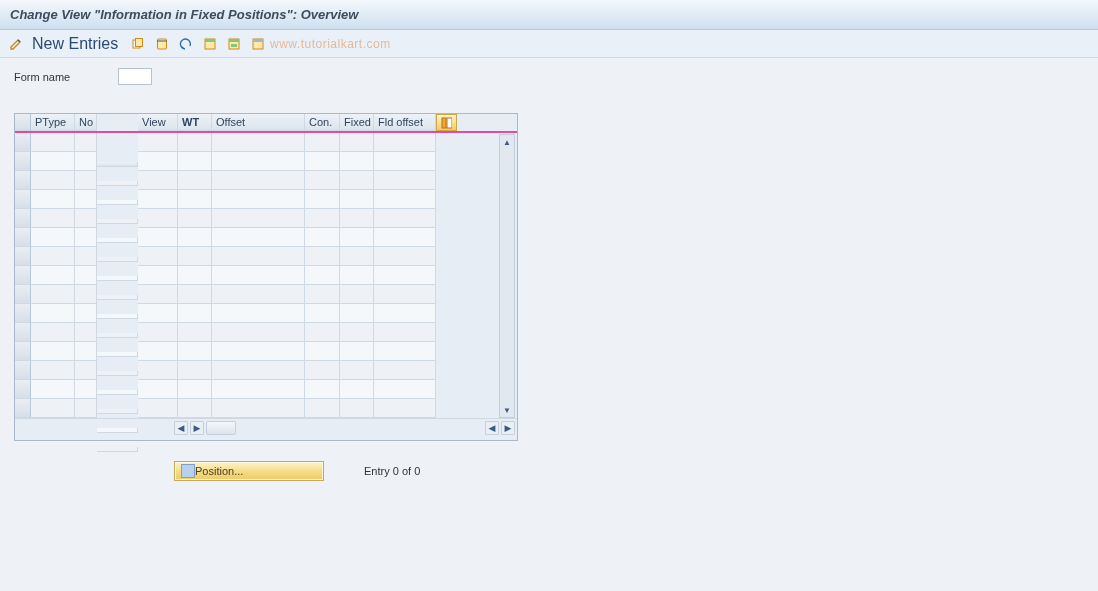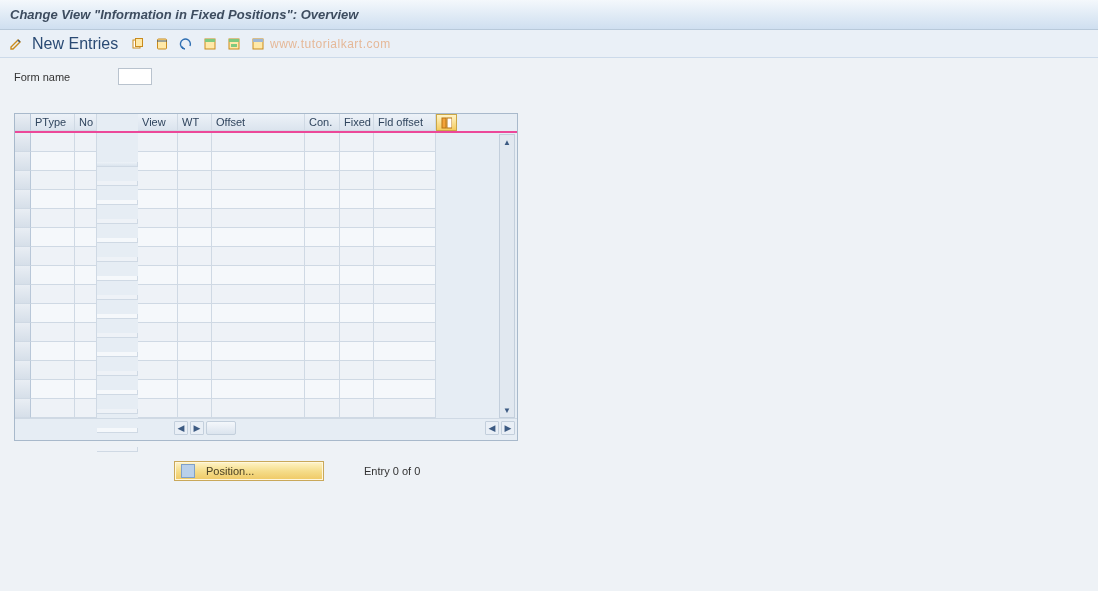--- a/index.html
+++ b/index.html
@@ -110,21 +110,21 @@
     background: linear-gradient(#edf2f8,#dbe4ee);
     font-size: 11px;
     color: #30455e;
   }
   .cell { background: #f5f8fb; }
   .grid-row:nth-child(odd) .cell { background: #eef2f7; }
   .col-ptype { width: 44px; }
   .col-no    { width: 22px; }
   .col-off   { width: 41px; margin-top: 48px; }
   .col-len   { width: 40px; }
-  .col-wt    { width: 34px; }
+  .col-wt    { width: 34px; font-weight: bold; }
   .col-field { width: 93px; }
   .col-con   { width: 35px; }
   .col-rule  { width: 34px; }
   .col-fldo  { width: 62px; }
   .col-cfg   { width: 21px; border-right:none; }
   .cfg-icon {
     background: linear-gradient(#fff4c8,#f5cc5f);
     border:1px solid #caa646;
     display:flex;align-items:center;justify-content:center;
   }
@@ -144,21 +144,21 @@
   .grid-body { position:relative; margin-right:18px; }
   
   .grid-footer {
     display:flex; align-items:center; gap:40px;
     margin-top:20px; margin-left:160px;
   }
   .position-btn {
     width:150px; height:20px;
     background: linear-gradient(#fff4c8,#f5dd8b 50%,#efc964);
     border:1px solid #c9a85a;
-    display:flex; align-items:center; gap:11px;
+    display:flex; align-items:center; gap:0;
     padding:0 6px; cursor:pointer;
     color:#4a4023; font-size:11px;
     box-shadow: inset 0 0 0 1px #fff7dd;
   }
   .position-btn .picon {
     width:14px;height:14px;background:#b9d0ea;border:1px solid #7fa0c7;
   }
   .entry-text { color:#333; }
   svg { display:block; }
 </style>

